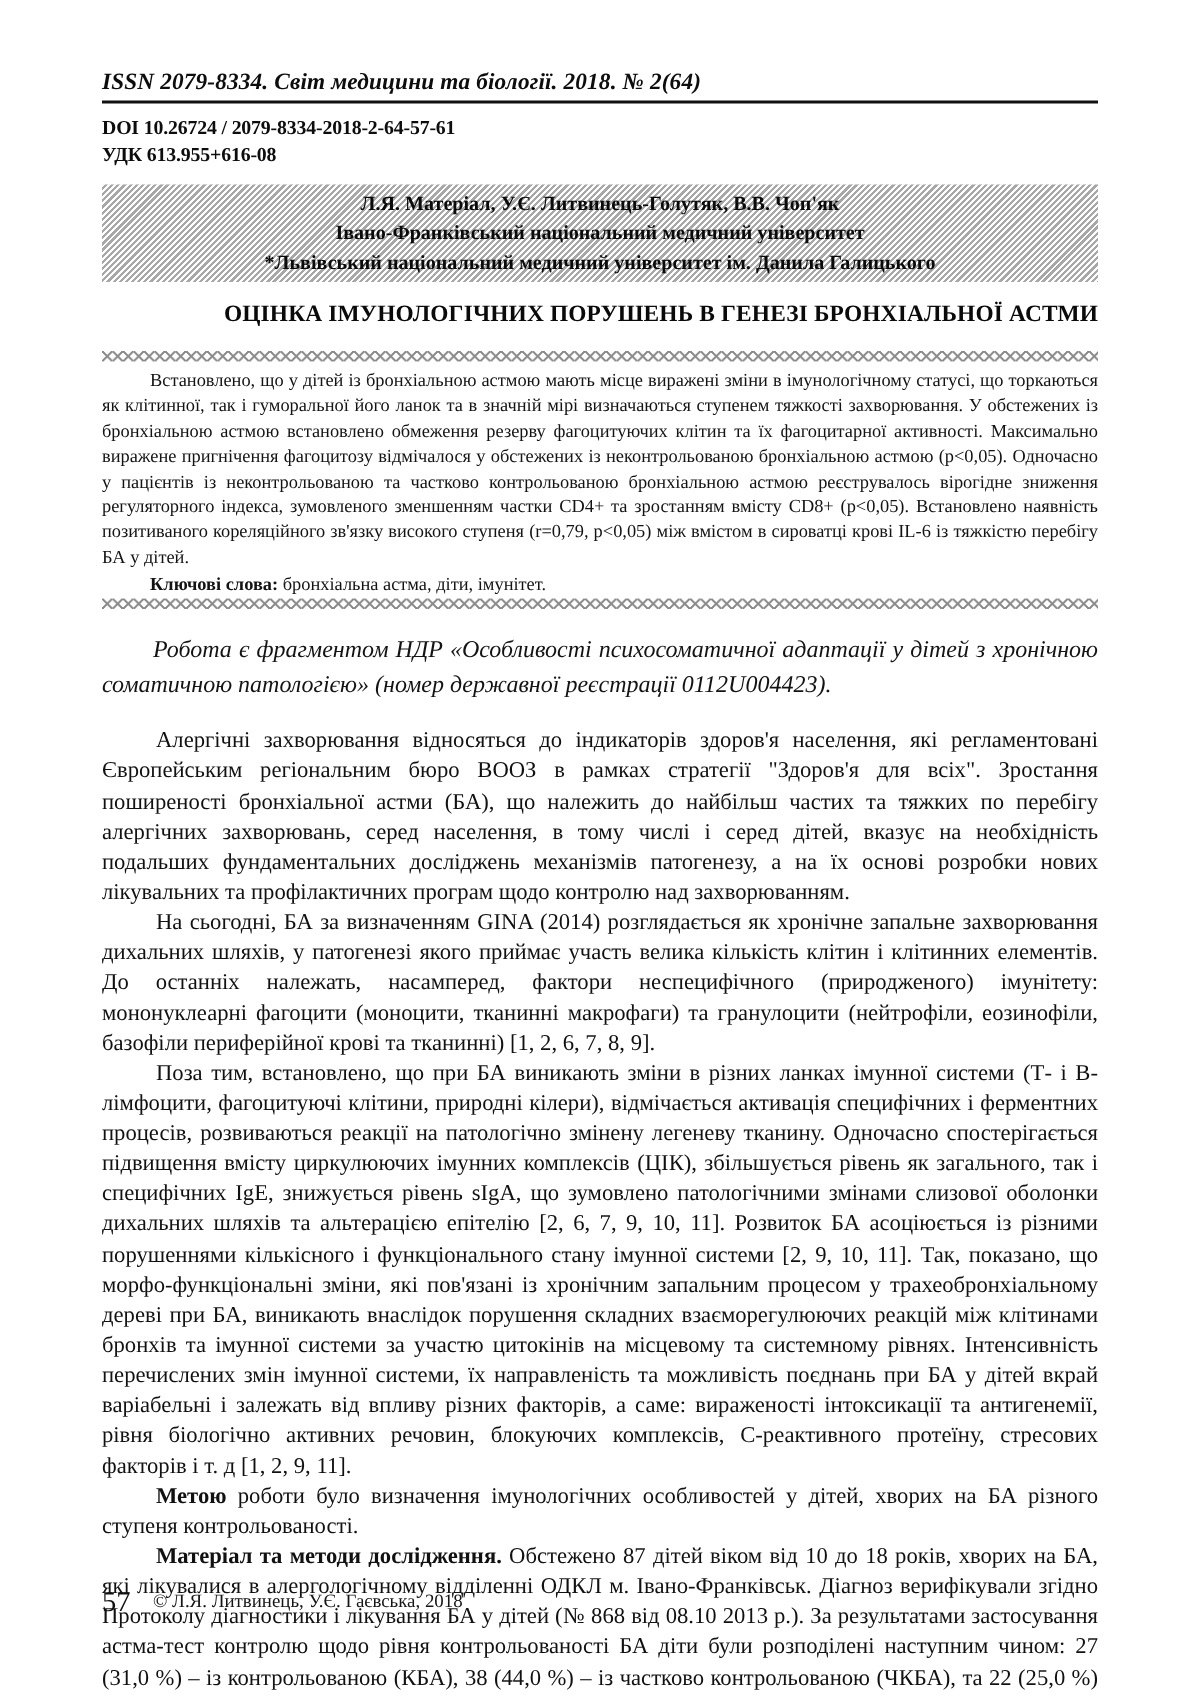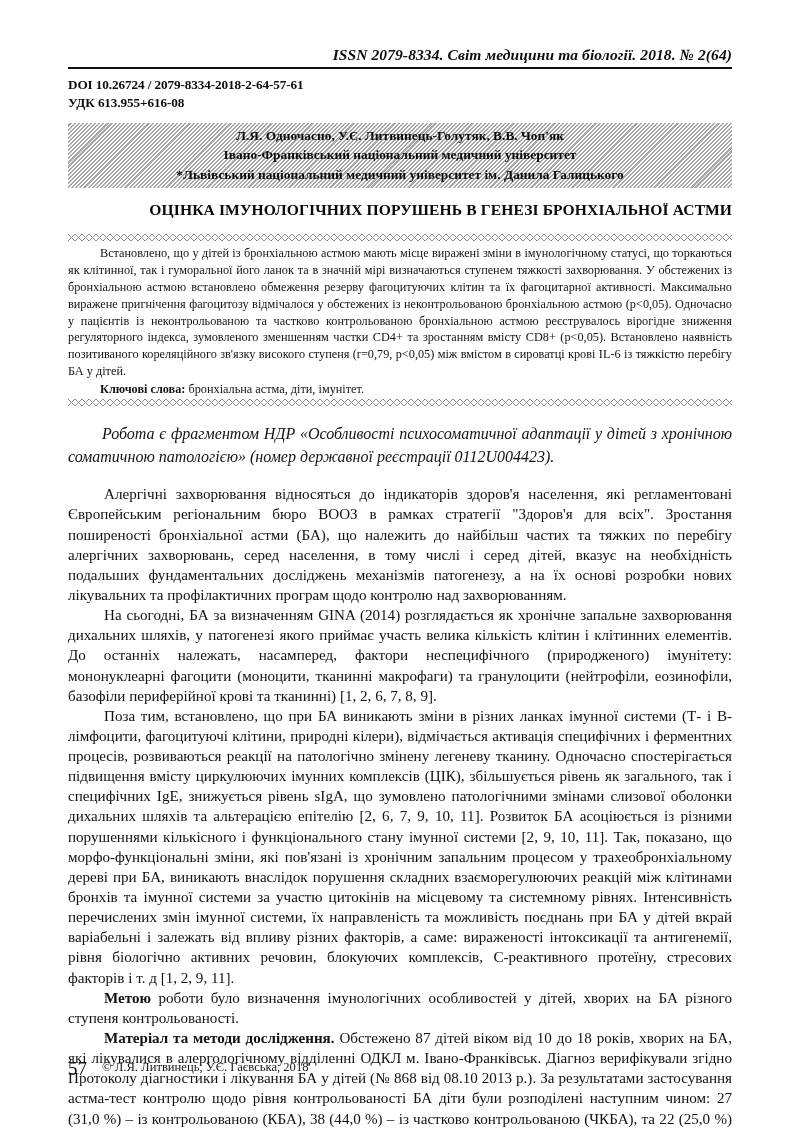--- a/index.html
+++ b/index.html
@@ -21,21 +21,21 @@
   }
   .content {
     position: absolute;
     left: 68px;
     top: 0;
     width: 664px;
   }
 
   
   .running-head {
-    text-align: right;
+    text-align: left;
     font-style: italic;
     font-weight: bold;
     font-size: 15.5px;
     letter-spacing: 0.1px;
     padding-top: 46px;
     padding-bottom: 3px;
     color: #0d0d0d;
   }
   .rule-thick {
     border-bottom: 2.2px solid #111111;
@@ -179,21 +179,21 @@
 
     <div class="running-head">ISSN 2079-8334. Світ медицини та біології. 2018. № 2(64)</div>
     <div class="rule-thick"></div>
 
     <div class="ident-block">
       <div>DOI 10.26724 / 2079-8334-2018-2-64-57-61</div>
       <div>УДК 613.955+616-08</div>
     </div>
 
     <div class="author-banner">
-      <span class="ln">Л.Я. Одночасно, У.Є. Литвинець-Голутяк, В.В. Чоп'як</span>
+      <span class="ln">Л.Я. Матеріал, У.Є. Литвинець-Голутяк, В.В. Чоп'як</span>
       <span class="ln">Івано-Франківський національний медичний університет</span>
       <span class="ln">*Львівський національний медичний університет ім. Данила Галицького</span>
     </div>
 
     <div class="article-title">
       <span class="ln">ОЦІНКА ІМУНОЛОГІЧНИХ ПОРУШЕНЬ В ГЕНЕЗІ БРОНХІАЛЬНОЇ АСТМИ</span>
     </div>
 
 
     <div class="abstract-zone">

